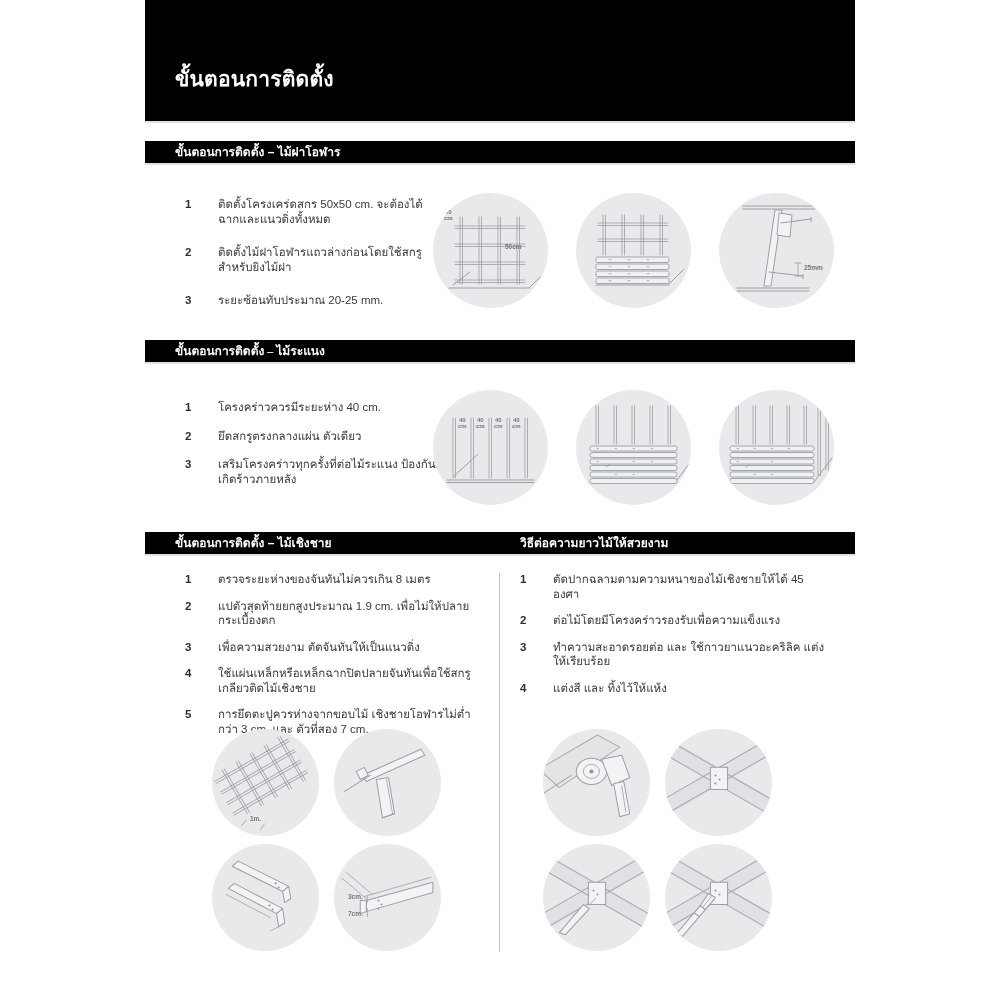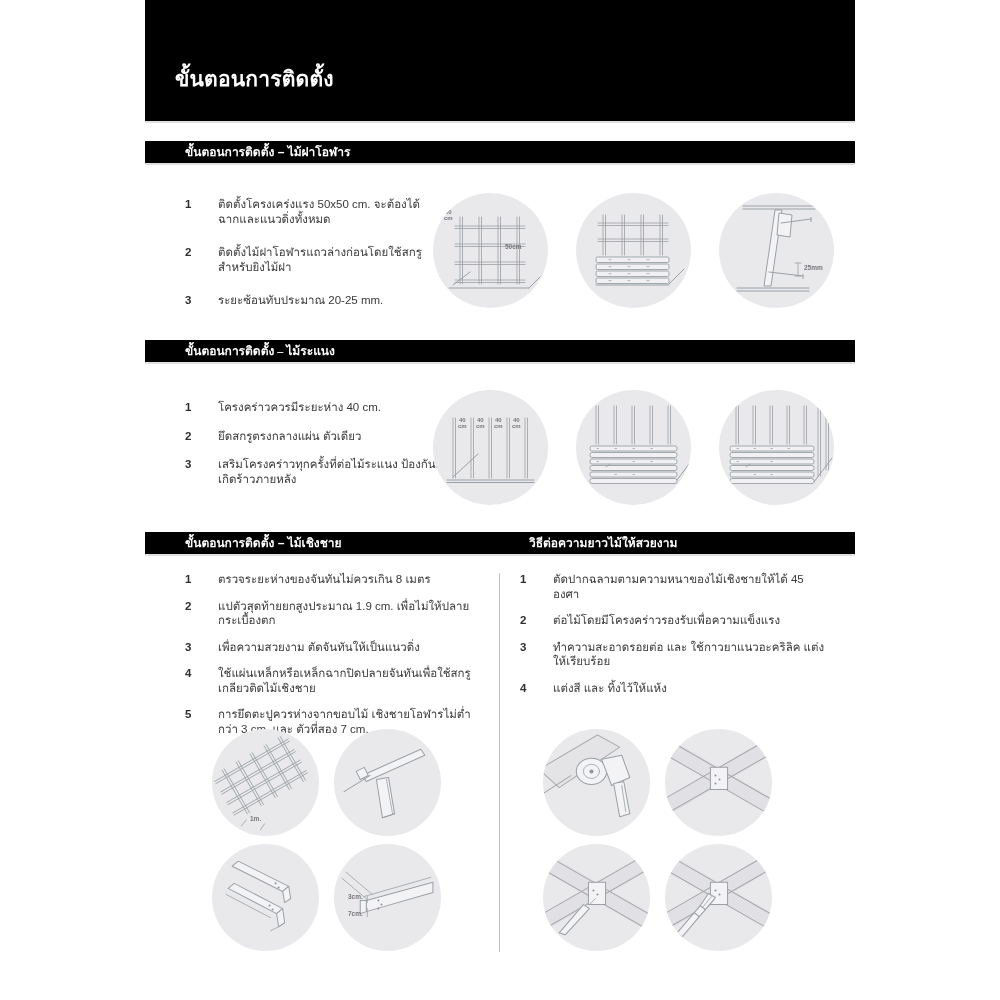--- a/index.html
+++ b/index.html
@@ -13,22 +13,22 @@
     background:#000;box-shadow:0 2px 0 rgba(0,0,0,.12);
   }
   .header-title{
     position:absolute;left:30px;bottom:26px;color:#fff;
     font-size:21px;font-weight:700;letter-spacing:.2px;
   }
   .bar{
     position:absolute;left:145px;width:710px;height:22px;background:#000;
     color:#fff;display:flex;align-items:center;box-shadow:0 2px 0 rgba(0,0,0,.12);
   }
-  .bar-title{font-size:12px;font-weight:700;margin-left:40px;line-height:22px;}
-  .bar-title.right{position:absolute;left:375px;margin-left:9px;}
+  .bar-title{font-size:12px;font-weight:700;margin-left:30px;line-height:22px;}
+  .bar-title.right{position:absolute;left:375px;margin-left:0;}
   #bar1{top:141px;}
   #bar2{top:340px;font-family:Liberation Serif, serif;}
   #bar3{top:532px;}
 
   .steps{position:absolute;font-size:11.5px;line-height:14.5px;color:#3a3a3a;}
   .step{display:flex;}
   .step .num{width:33px;flex:none;font-weight:700;color:#2f2f2f;}
   .step .txt{flex:1;}
   #steps-s1{left:185px;top:197px;width:252px;}
   #steps-s1 .step{margin-bottom:19px;}
@@ -71,21 +71,21 @@
   <div class="header-title">ขั้นตอนการติดตั้ง</div>
 </div>
 
 <div class="bar" id="bar1">
   <span class="bar-title">ขั้นตอนการติดตั้ง – ไม้ฝาโอฬาร</span>
 </div>
 
 <div class="steps" id="steps-s1">
   <div class="step">
     <span class="num">1</span>
-    <span class="txt">ติดตั้งโครงเคร่งแรง 50x50 cm. จะต้องได้ฉากและแนวดิ่งทั้งหมด</span>
+    <span class="txt">ติดตั้งโครงเคร่ดสกร 50x50 cm. จะต้องได้ฉากและแนวดิ่งทั้งหมด</span>
   </div>
   <div class="step">
     <span class="num">2</span>
     <span class="txt">ติดตั้งไม้ฝาโอฬารแถวล่างก่อนโดยใช้สกรูสำหรับยิงไม้ฝา</span>
   </div>
   <div class="step">
     <span class="num">3</span>
     <span class="txt">ระยะซ้อนทับประมาณ 20-25 mm.</span>
   </div>
 </div>

